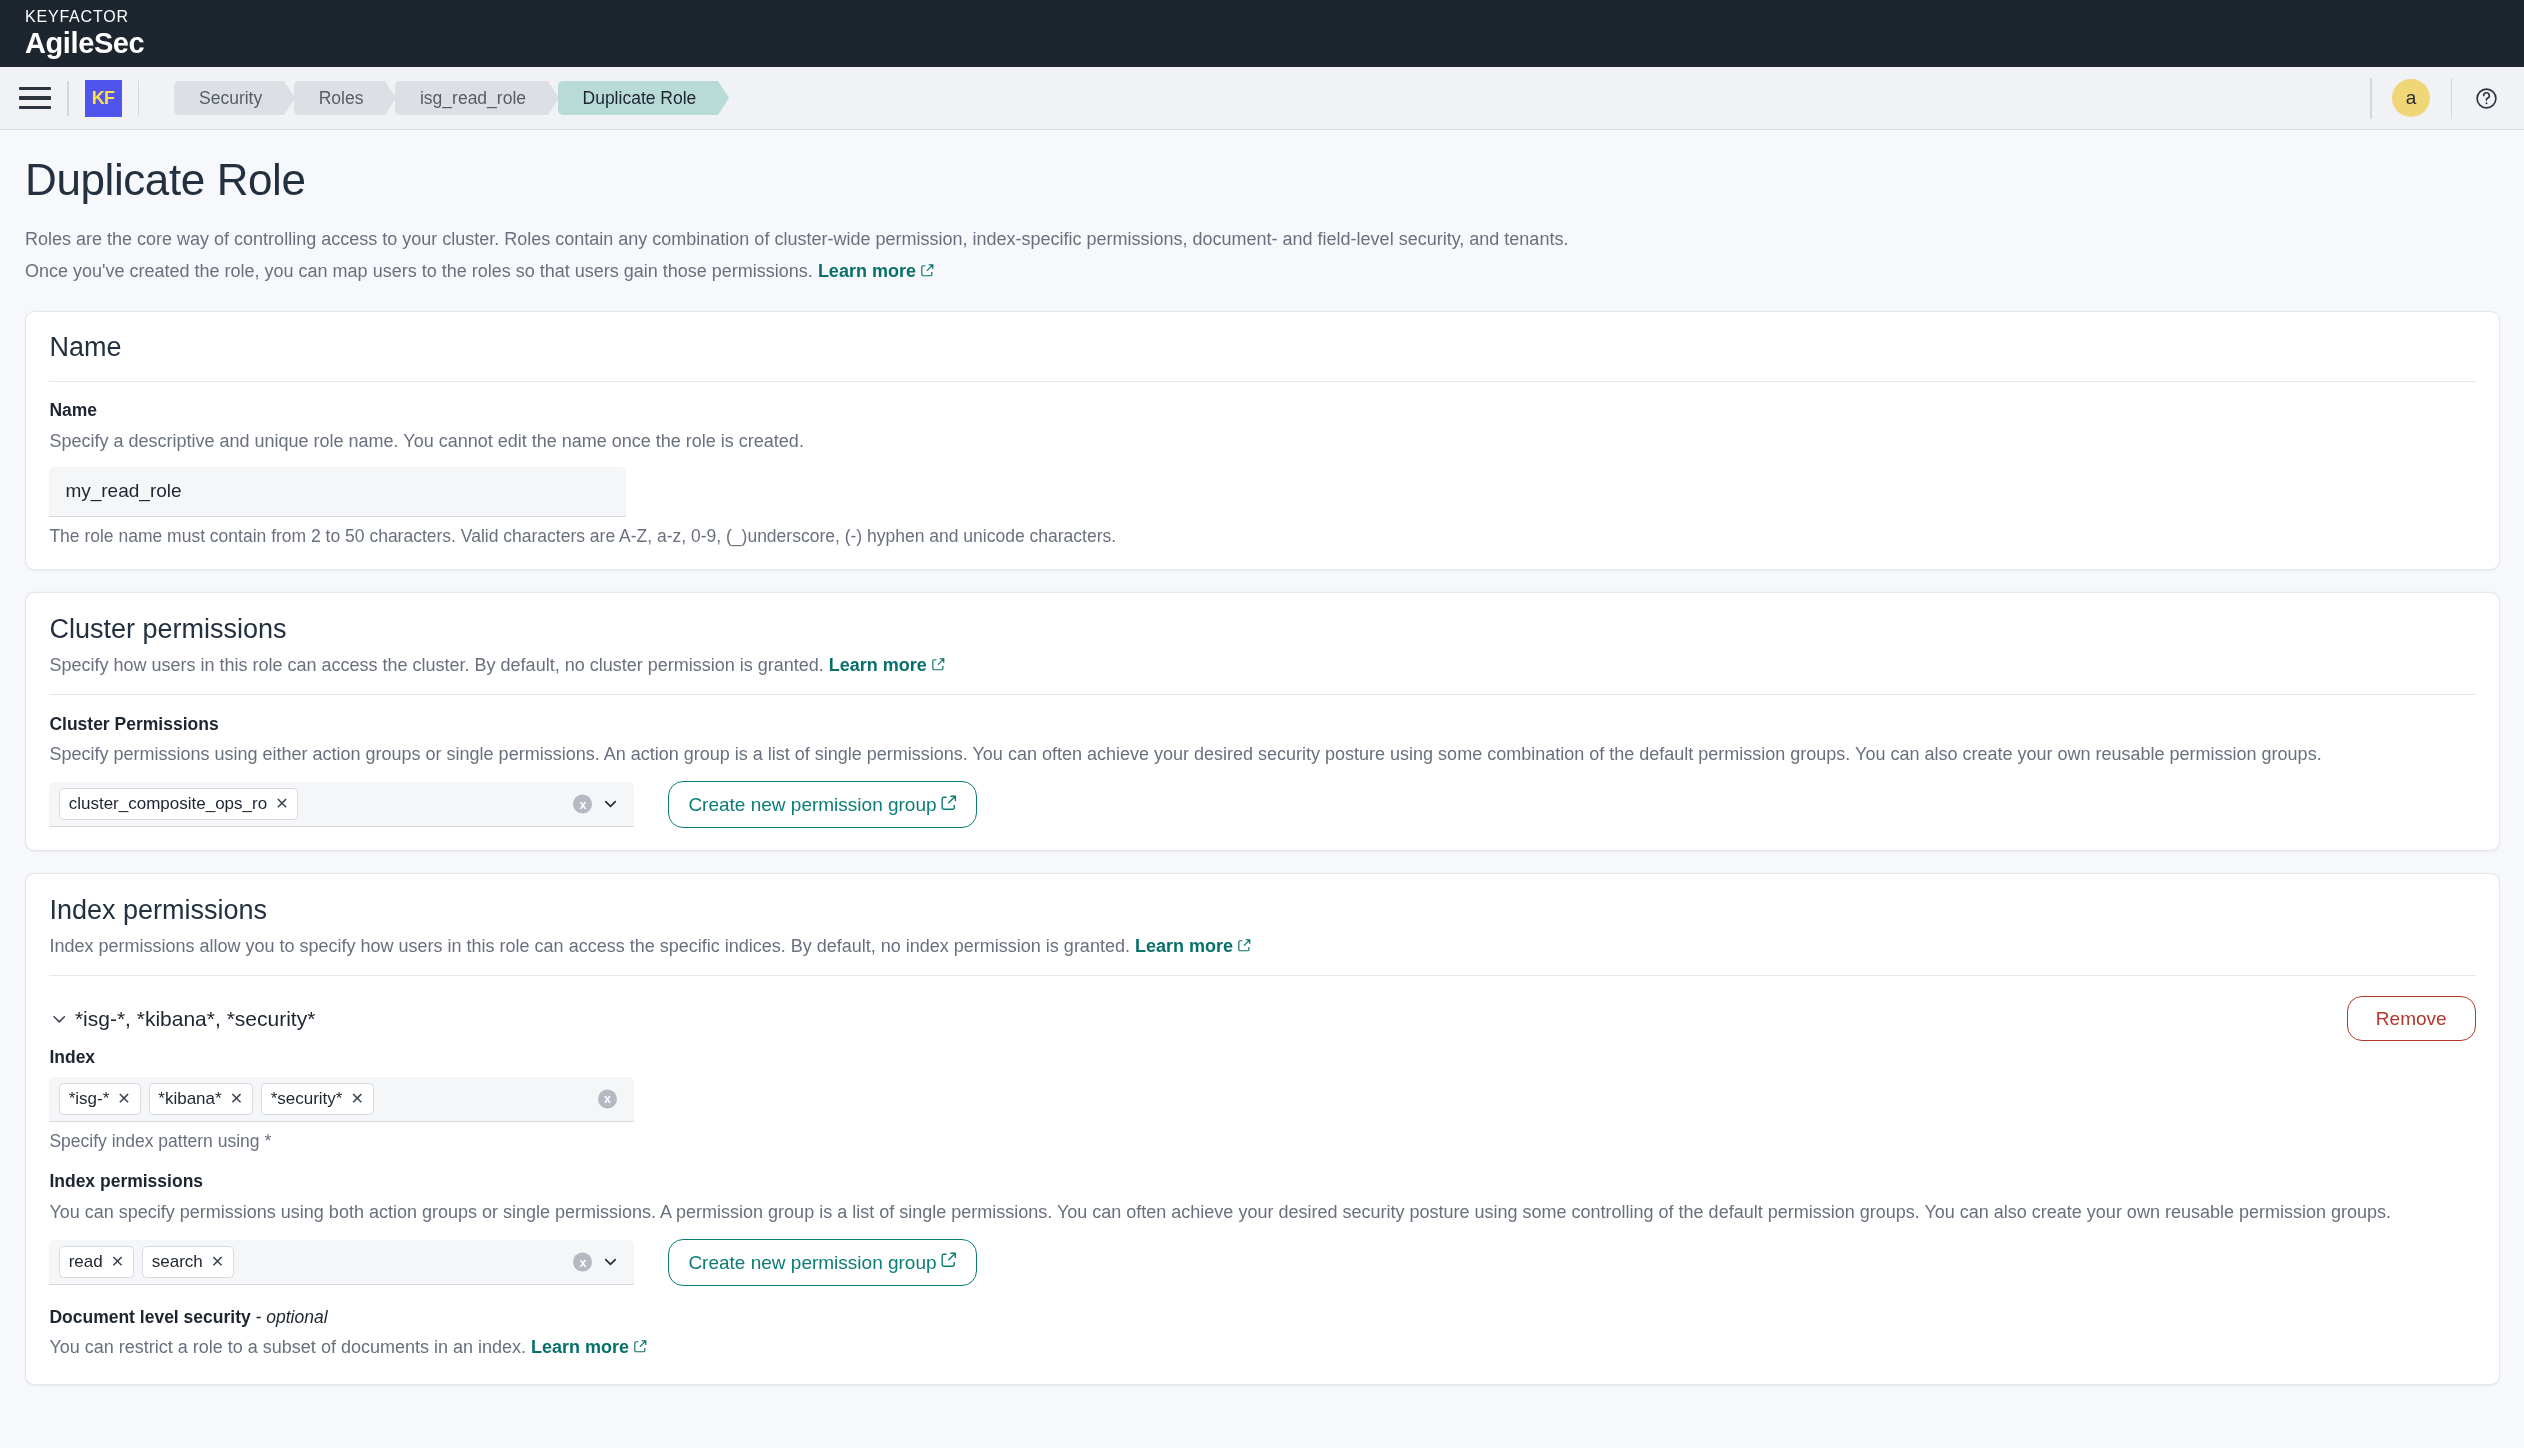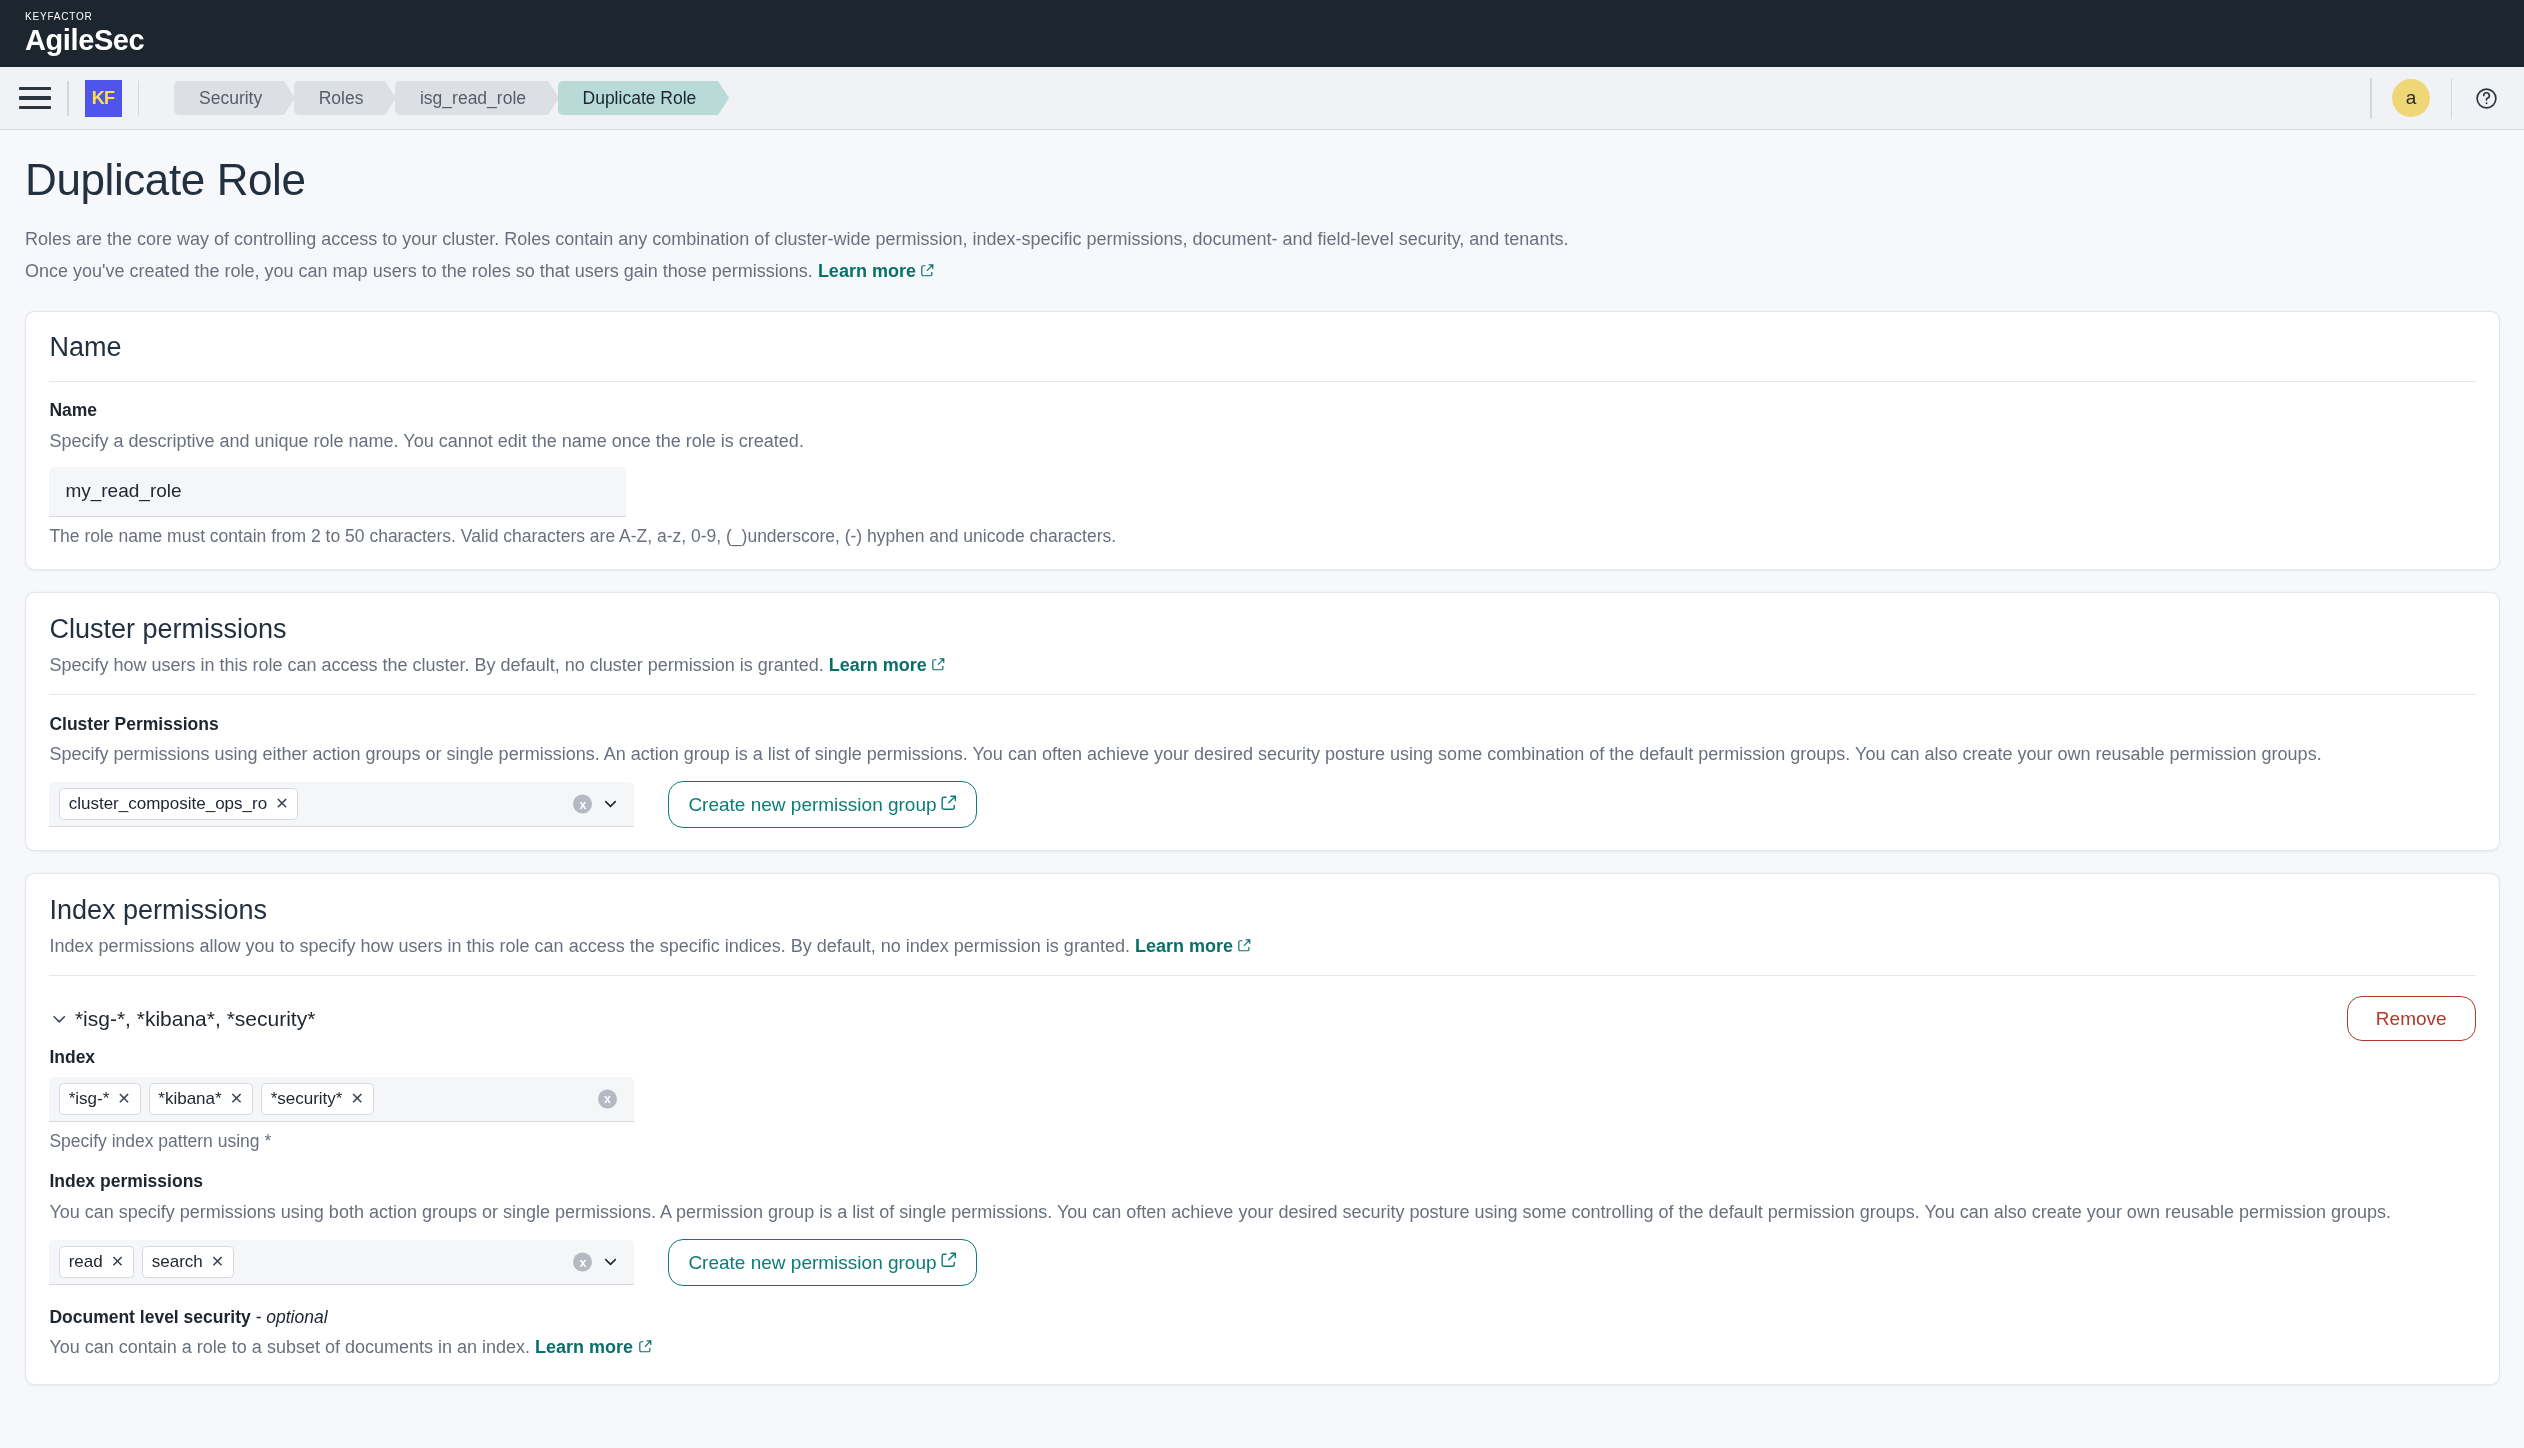--- a/index.html
+++ b/index.html
@@ -12,21 +12,21 @@
 
   
   .brandbar {
     height: 67px;
     background: #1d252f;
     display: flex; align-items: center;
     padding-left: 25px;
   }
   .brand-block { display: flex; flex-direction: column; justify-content: center; line-height: 1; }
   .brand-kicker {
-    color: #ffffff; font-size: 10px; letter-spacing: 0.8px;
+    color: #ffffff; font-size: 16px; letter-spacing: 0.8px;
     font-weight: 400; margin-bottom: 3.7px;
   }
   .brand-name {
     color: #ffffff; font-size: 29px; font-weight: 700; letter-spacing: -0.4px;
   }
 
   
   .topnav {
     height: 63px; background: #f0f2f5;
     border-bottom: 0.7px solid #d9dde3;
@@ -337,21 +337,21 @@
         </div>
       </div>
     </div>
 
     <div class="field" style="margin-top:20.5px;">
       <div class="field-label">
         <span>Document level security</span>
         <span style="font-weight:400;font-style:italic;">- optional</span>
       </div>
       <div class="field-help">
-        <span>You can contain a role to a subset of documents in an index.</span>
+        <span>You can restrict a role to a subset of documents in an index.</span>
         <a class="lnk">Learn more</a><span class="ext"><svg width="14.6" height="14.6" viewBox="0 0 16 16" fill="none" stroke="#08706b" stroke-width="1.3">
               <path d="M6 3H3.5A1.5 1.5 0 0 0 2 4.5v8A1.5 1.5 0 0 0 3.5 14h8a1.5 1.5 0 0 0 1.5-1.5V10"></path>
               <path d="M10 2h4v4M14 2l-6 6" stroke-linecap="round"></path>
             </svg></span>
       </div>
     </div>
   </div>
 </div>
 
 

